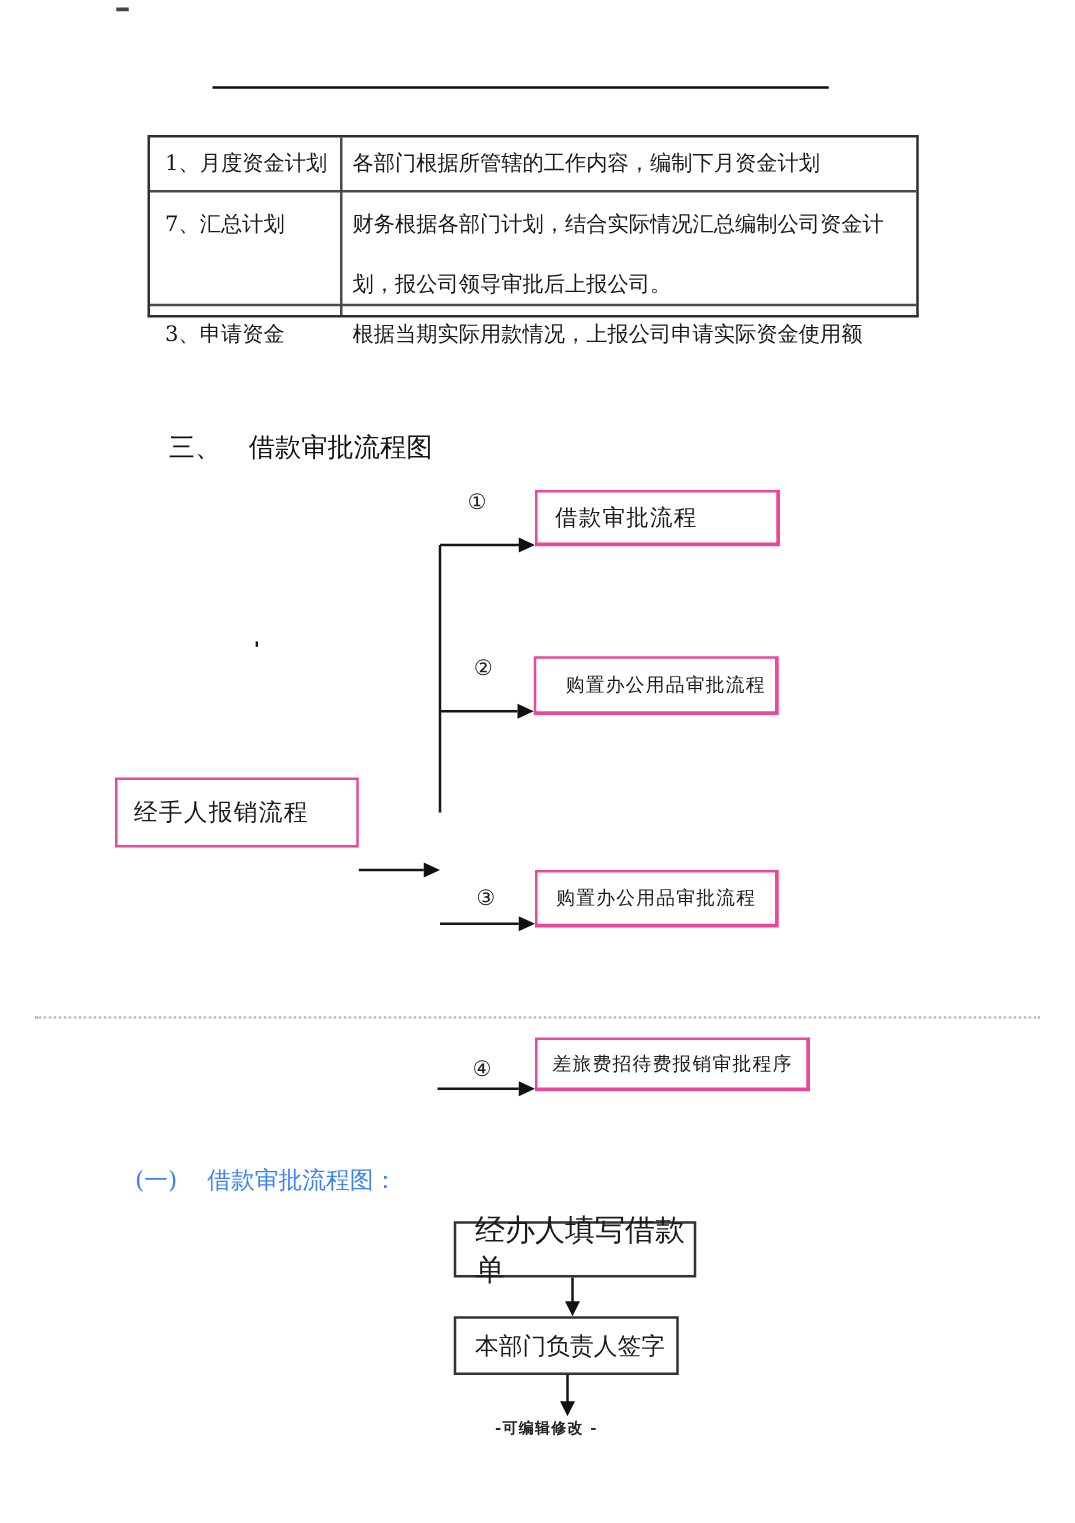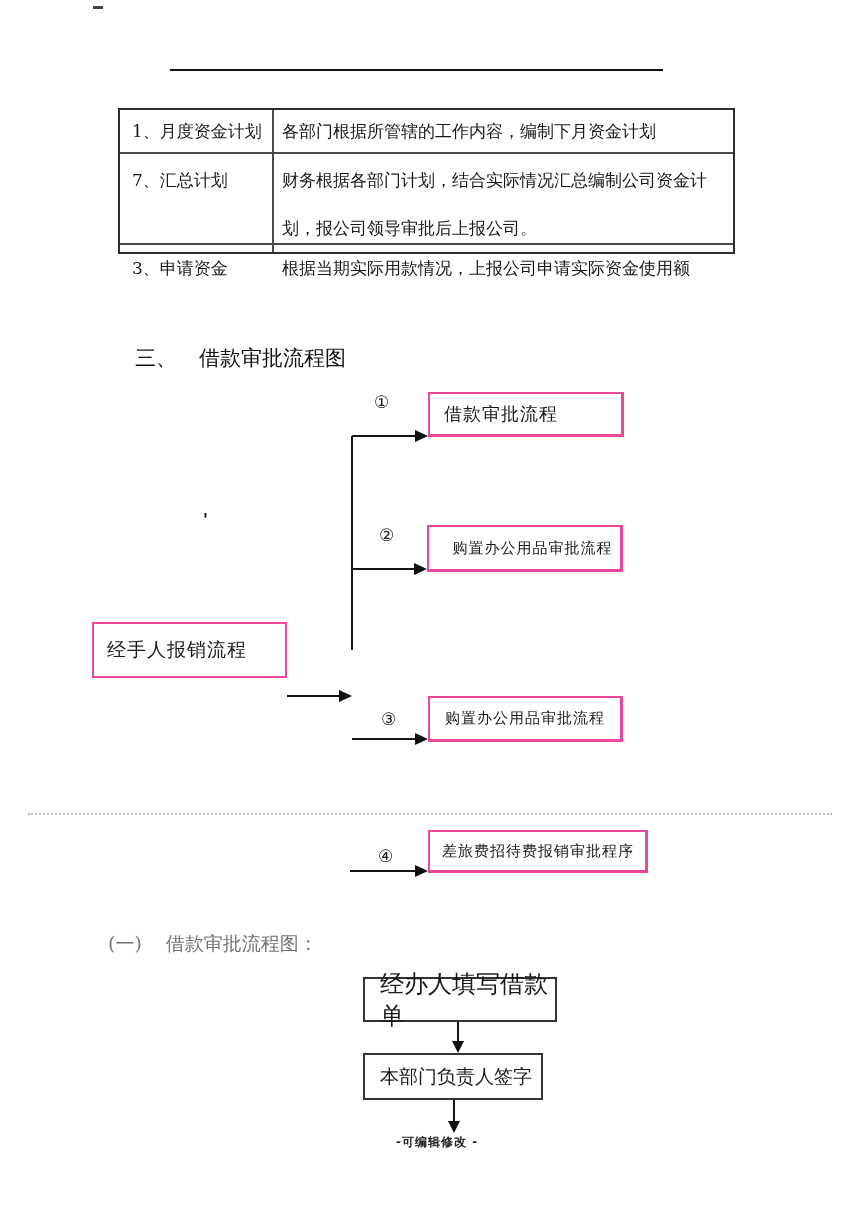--- a/index.html
+++ b/index.html
@@ -12,21 +12,21 @@
   .corner-mark{left:93px;top:6px;width:10px;height:3px;background:#444;}
   .top-rule{left:170px;top:69px;width:493px;height:2px;background:#111;}
   
   .plan-table{left:118px;top:108px;width:617px;height:146px;border:2px solid #2e2e2e;box-sizing:border-box;}
   .col-divider{position:absolute;left:152px;top:0;width:2px;height:100%;background:#4a4a4a;}
   .row-line{position:absolute;left:0;width:100%;height:2px;background:#4a4a4a;}
   .cell-text{position:absolute;font-size:17px;line-height:22px;white-space:nowrap;color:#181818;}
   
   .section-heading{left:135px;top:344px;font-size:21px;color:#111;}
   .section-heading .num{margin-right:22px;}
-  .subsection-heading{left:108px;top:931px;font-size:19px;color:#737373;}
+  .subsection-heading{left:108px;top:931px;font-size:19px;color:#3b82f6;}
   .subsection-heading .num{margin-right:24px;}
   
   .fbox{border:2px solid #ec4899;box-sizing:border-box;display:flex;align-items:center;background:#fff;}
   .fbox.shadowed{border-right-width:3px;border-bottom-width:3px;}
   .box1{left:428px;top:392px;width:196px;height:45px;font-size:18px;padding-left:14px;letter-spacing:1px;}
   .box2{left:427px;top:525px;width:196px;height:47px;font-size:15px;padding-left:16px;letter-spacing:1px;justify-content:center;}
   .box3{left:428px;top:696px;width:195px;height:46px;font-size:15px;padding-left:15px;letter-spacing:1px;}
   .box4{left:428px;top:830px;width:220px;height:43px;font-size:15px;padding-left:12px;letter-spacing:1px;}
   .srcbox{left:92px;top:622px;width:195px;height:56px;font-size:19px;padding-left:13px;letter-spacing:1px;}
   .box5{left:363px;top:977px;width:194px;height:45px;font-size:24px;padding-left:15px;border-color:#333;}

